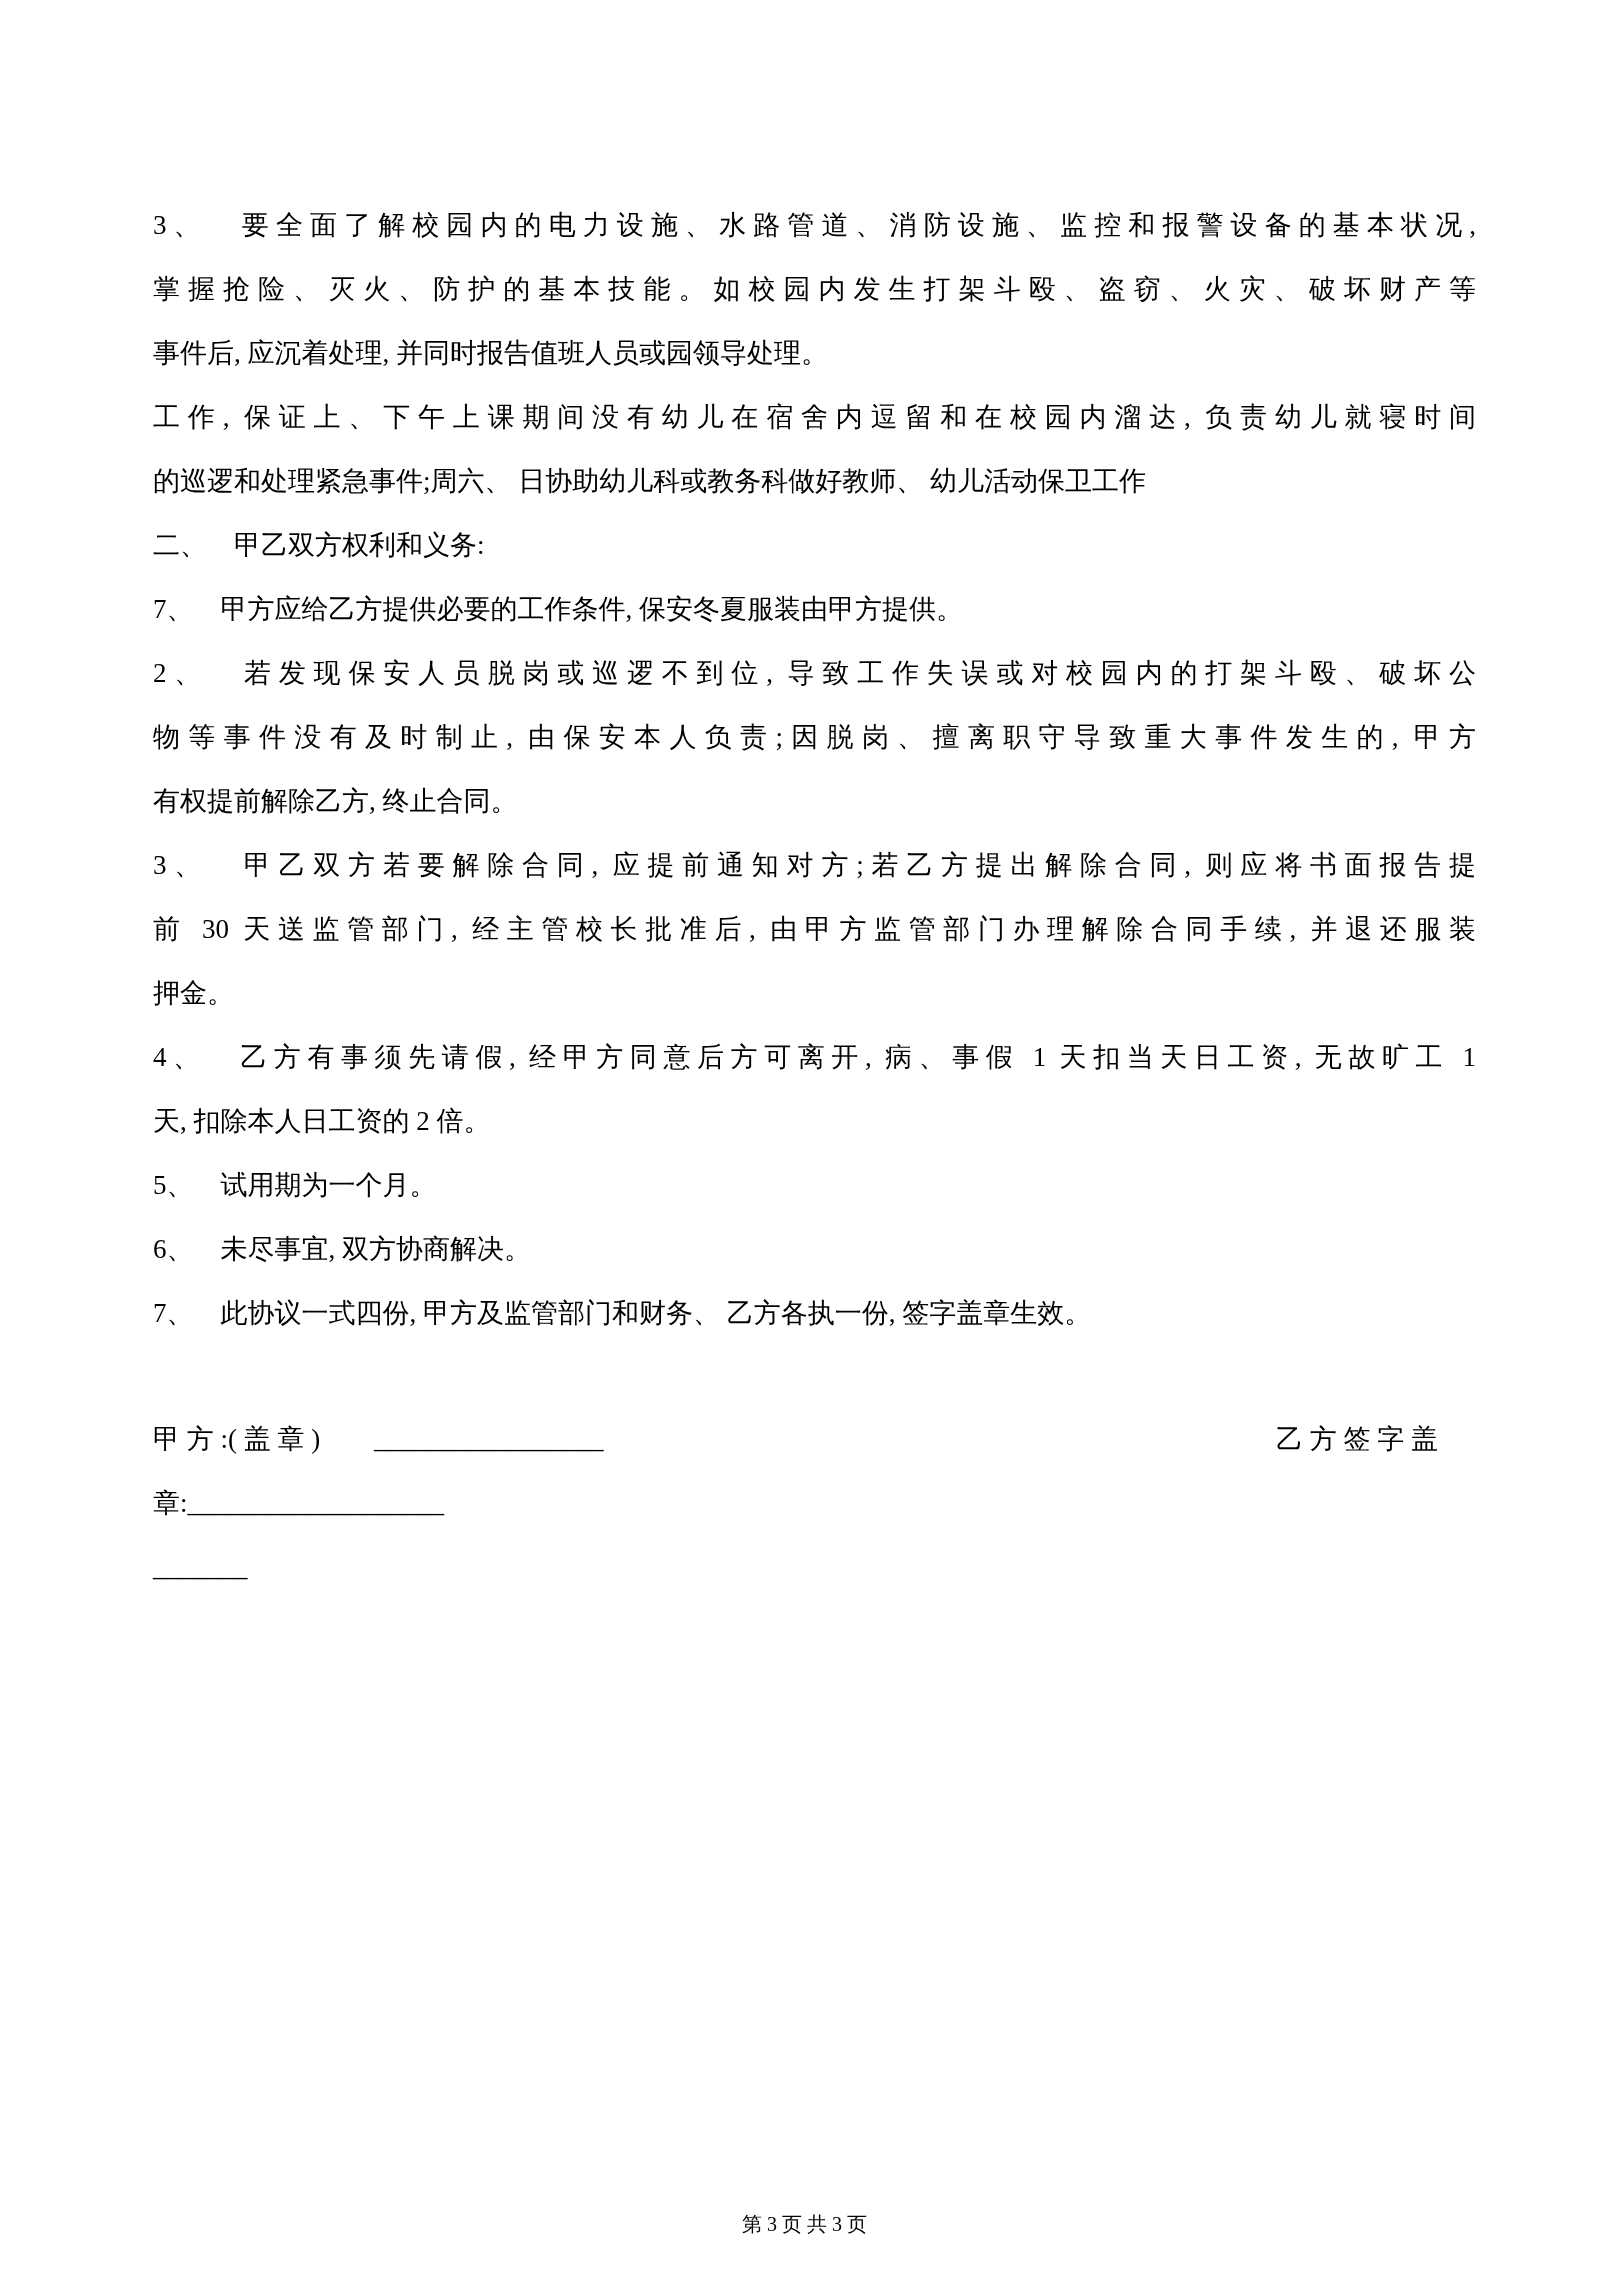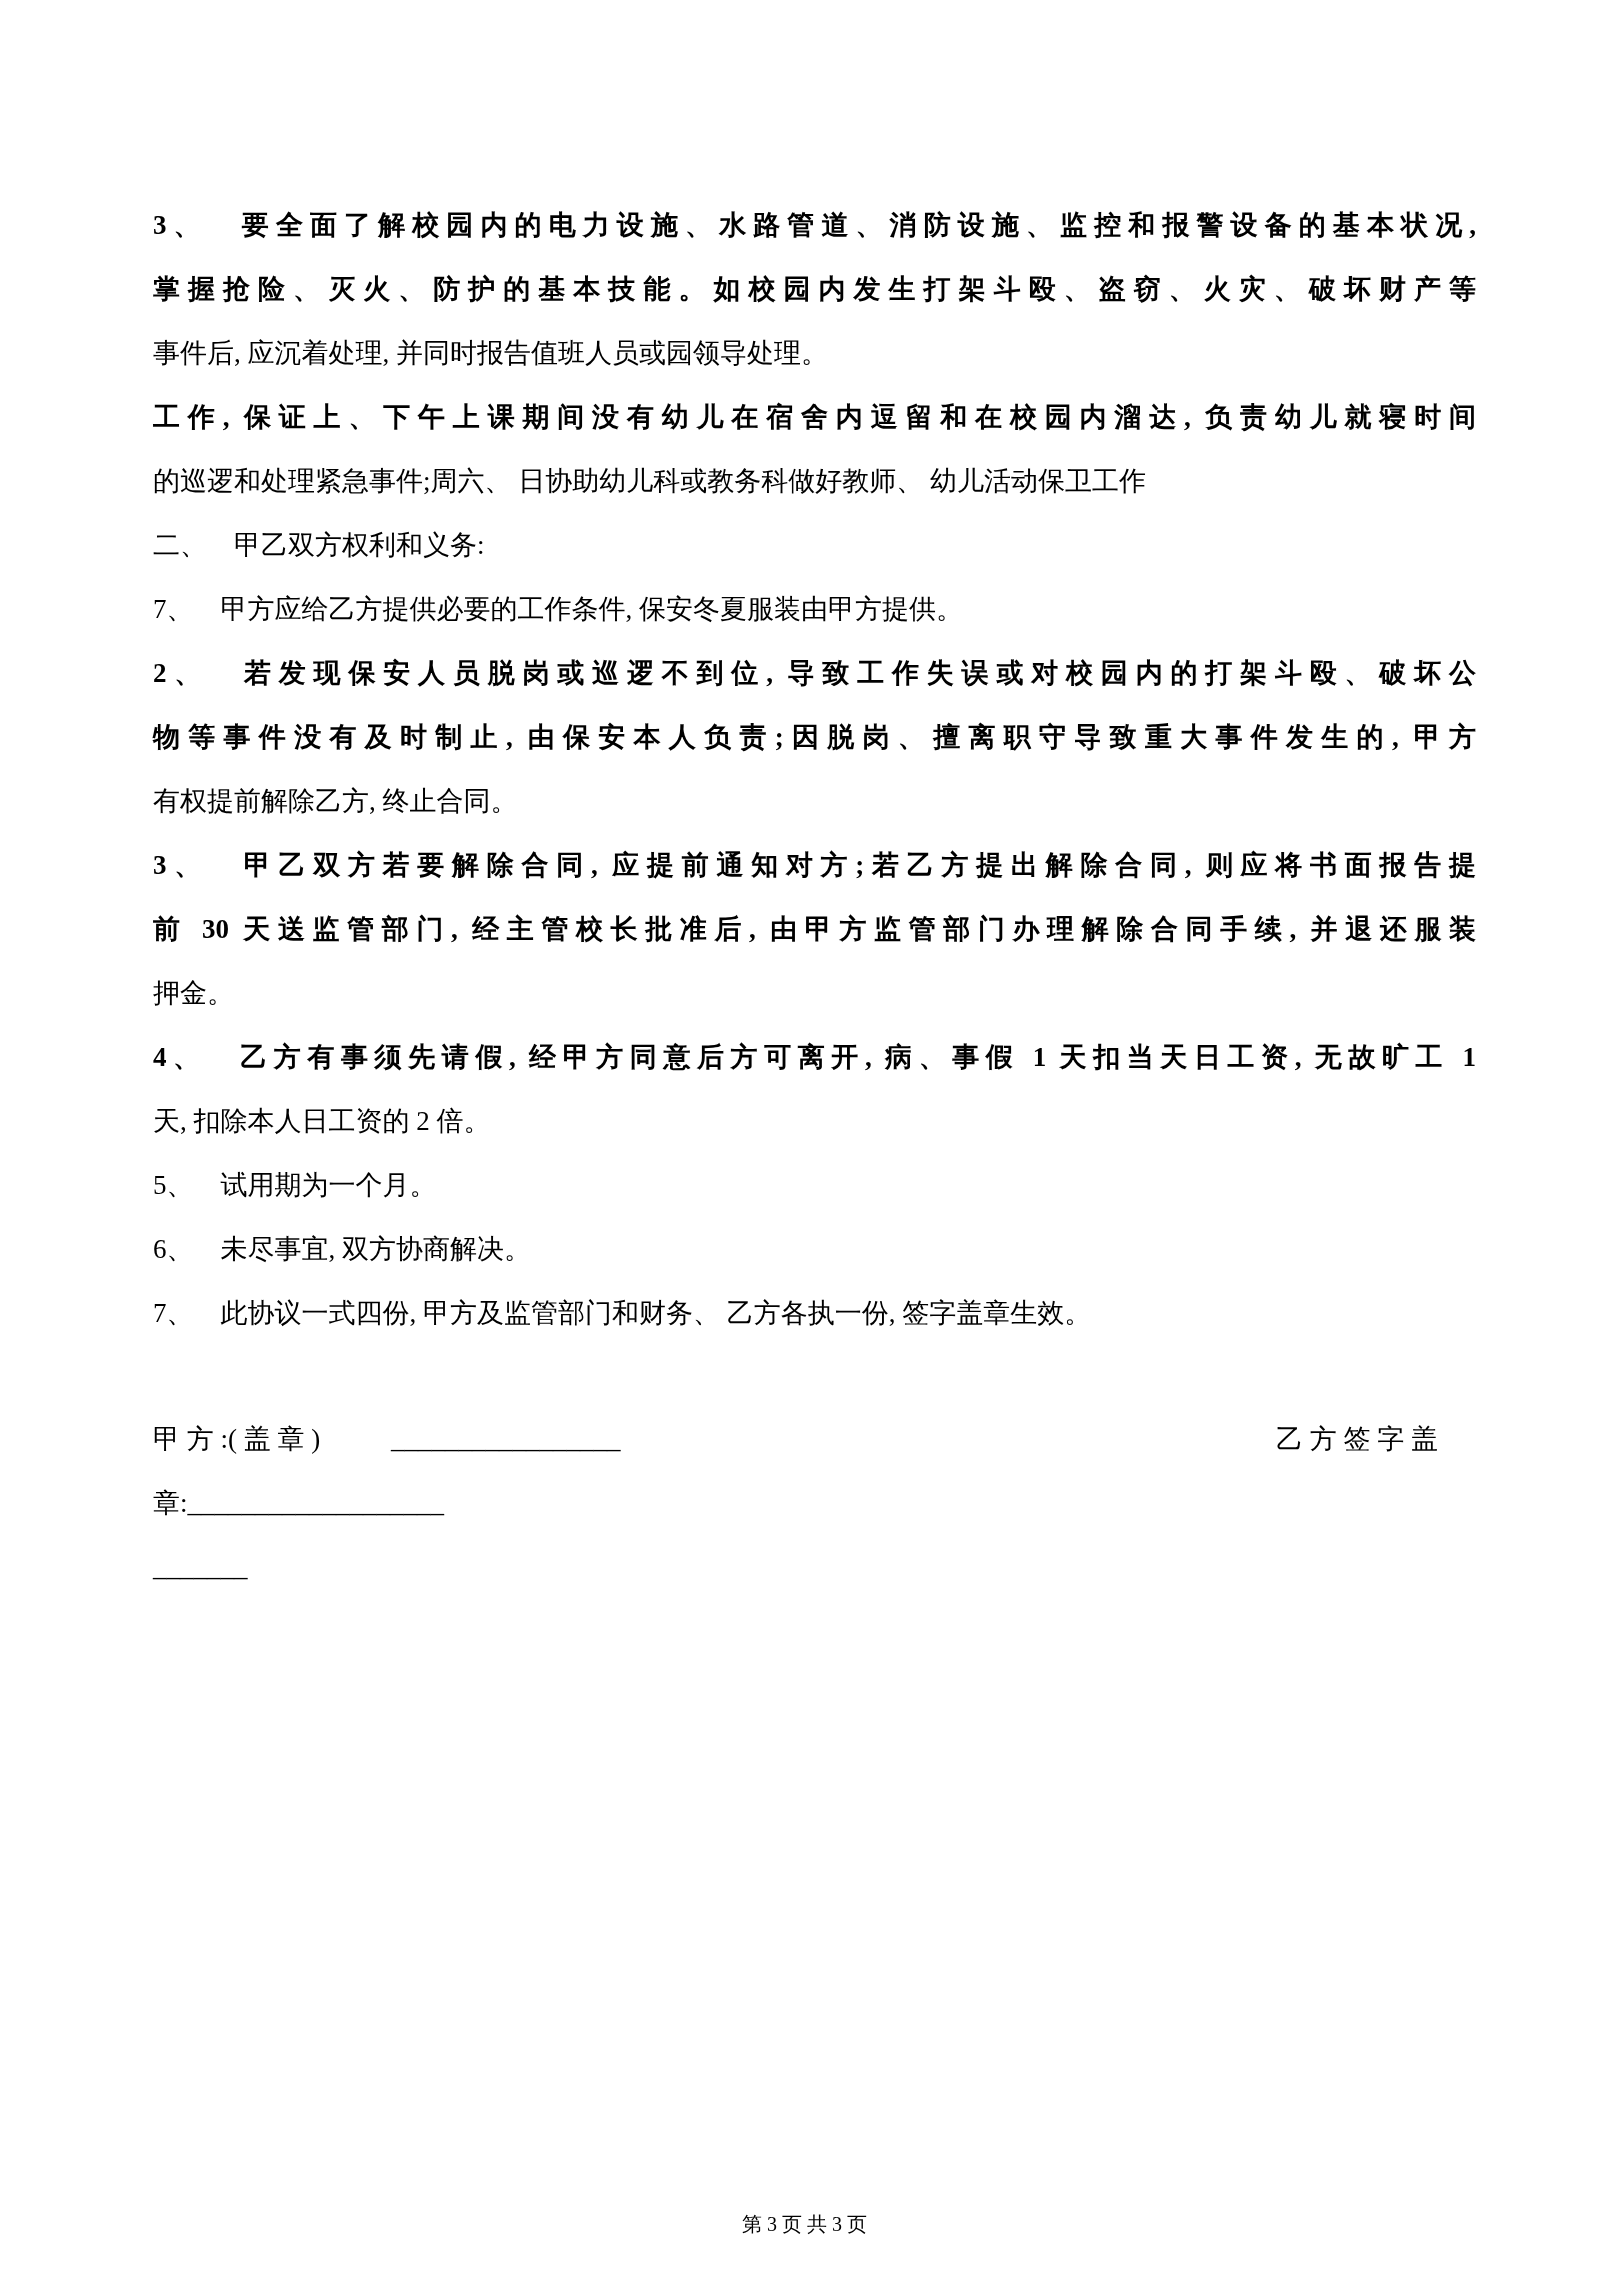--- a/index.html
+++ b/index.html
@@ -26,38 +26,37 @@
   .line {
     min-height: 64px;
     line-height: 64px;
     white-space: normal;
   }
   
   .line.fill {
     text-align: justify;
     text-align-last: justify;
     text-justify: inter-character;
-    font-weight: bold;
   }
   .sig {
     margin-top: 62px;
   }
   .sig-row {
     min-height: 64px;
     line-height: 64px;
   }
   .sig-row.split {
     display: flex;
     justify-content: space-between;
   }
   .sig-right {
     margin-right: 38px;
   }
   .blank-gap {
-    margin-left: 64px;
+    margin-left: 47px;
   }
   .footer {
     position: absolute;
     left: 0;
     right: 14px;
     top: 2211px;
     text-align: center;
     font-size: 20px;
     color: #000000;
   }

